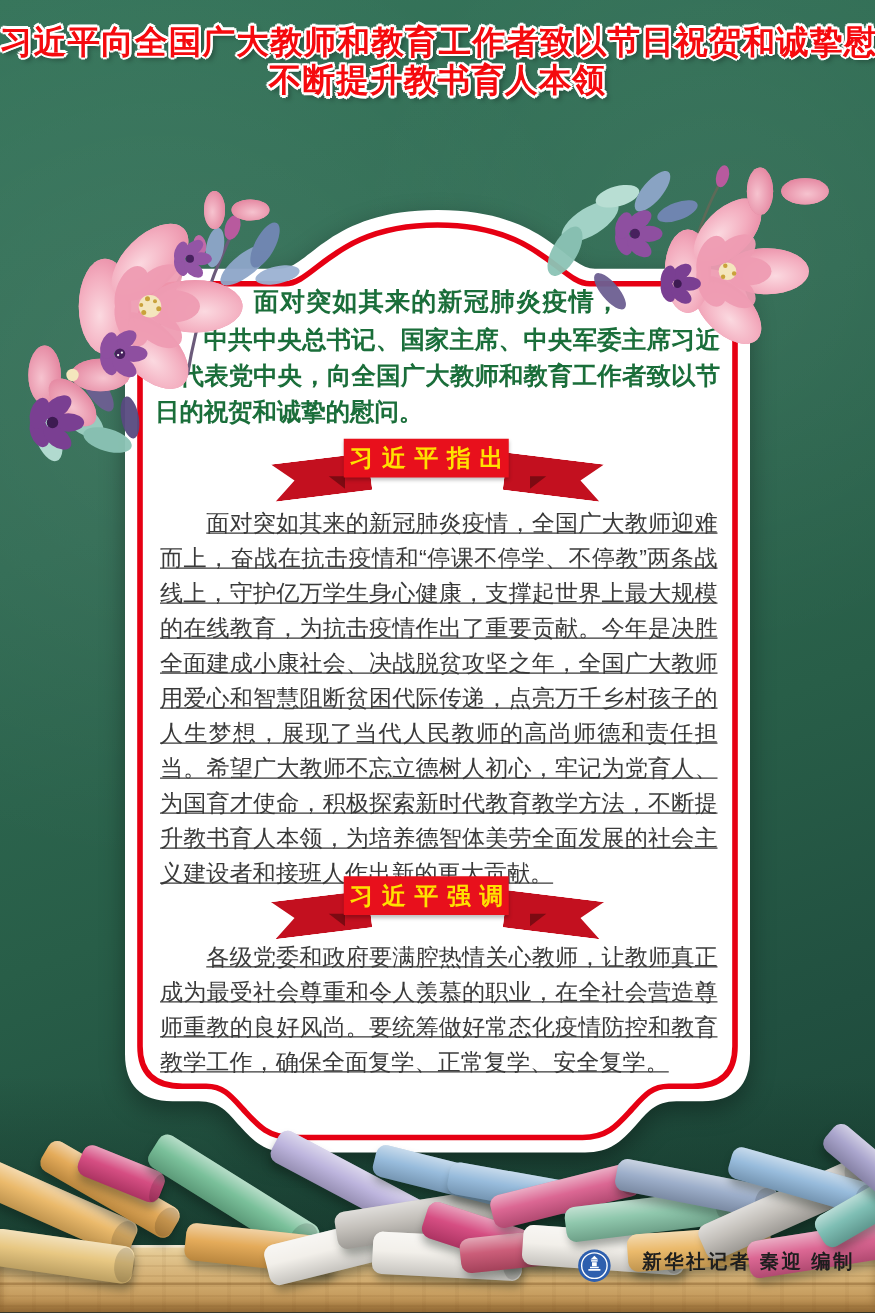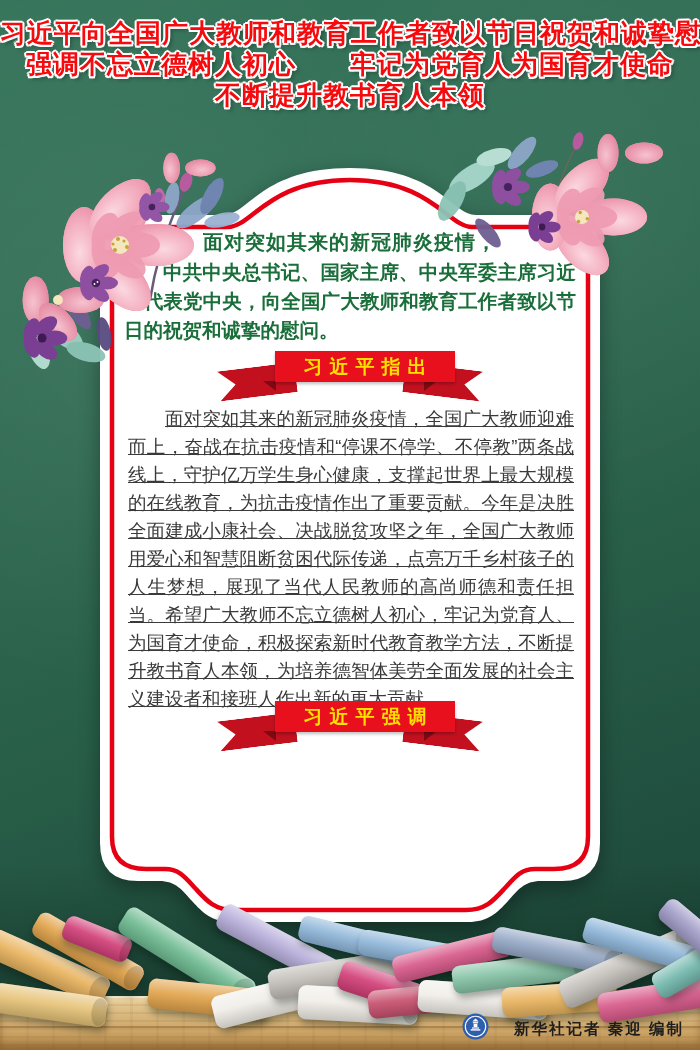--- a/index.html
+++ b/index.html
@@ -31,21 +31,21 @@
   
   .ribbon{position:absolute;left:230px;width:240px;height:50px;z-index:4;}
   .ribbon .tail{position:absolute;top:16px;width:78px;height:30px;background:#c3101f;}
   .ribbon .tail.left{left:-12px;transform:rotate(-7deg);transform-origin:100% 50%;
     clip-path:polygon(0 0,100% 0,100% 100%,0 100%,22% 50%);}
   .ribbon .tail.right{right:-12px;transform:rotate(7deg);transform-origin:0 50%;
     clip-path:polygon(0 0,100% 0,78% 50%,100% 100%,0 100%);}
   .ribbon .fold{position:absolute;top:35px;width:0;height:0;border-top:10px solid #7d0a12;}
   .ribbon .fold.left{left:33px;border-left:13px solid transparent;}
   .ribbon .fold.right{right:33px;border-right:13px solid transparent;}
-  .ribbon .band{position:absolute;left:45px;top:5px;width:180px;height:31px;background:#e8101c;
+  .ribbon .band{position:absolute;left:45px;top:5px;width:132px;height:31px;background:#e8101c;
     display:flex;align-items:center;justify-content:center;box-shadow:0 2px 3px rgba(0,0,0,.25);}
   .ribbon .band span{color:#ffe100;font-size:19px;font-weight:bold;letter-spacing:7px;margin-right:-7px;white-space:nowrap;}
   
   .para{position:absolute;left:128px;width:446px;z-index:4;color:#3a3a3a;
     font-size:18.5px;line-height:28px;text-align:justify;text-indent:2em;text-decoration:underline;}
   .para1{top:405px;}
   .para2{top:752px;}
   
   .flowers{position:absolute;left:0;top:0;z-index:5;pointer-events:none;}
   
@@ -58,31 +58,30 @@
       linear-gradient(180deg,#eed9ab 0,#e2c68f 8px,#d8b67c 20px,#cfa96c 32px,#c49a5c 42px,#b08448 54px);
     box-shadow:inset 0 2px 0 rgba(255,255,255,.55), inset 0 -6px 8px rgba(90,55,15,.35);}
   .tray .seam{position:absolute;left:0;top:30px;width:100%;height:2px;background:rgba(105,65,20,.35);}
   .chalk-layer{position:absolute;left:0;top:0;width:700px;height:1050px;z-index:7;pointer-events:none;}
   .chalk{position:absolute;border-radius:8px;box-shadow:2px 5px 7px rgba(10,20,15,.35);}
   .chalk i{position:absolute;inset:0;border-radius:8px;display:block;
     background:linear-gradient(180deg,rgba(255,255,255,.5),rgba(255,255,255,.08) 45%,rgba(0,0,0,.18));}
   .chalk em{position:absolute;right:-1px;top:4%;width:14%;height:92%;border-radius:50%;
     background:rgba(0,0,0,.14);display:block;}
   
-  .credit{position:absolute;right:16px;bottom:10px;z-index:8;display:flex;align-items:flex-end;gap:25px;}
+  .credit{position:absolute;right:16px;bottom:24px;z-index:8;display:flex;align-items:flex-start;gap:25px;}
   .credit .text{color:#1e1e1e;font-size:15.5px;font-weight:bold;letter-spacing:2px;white-space:nowrap;}
 </style>
 </head>
 <body>
 
 <div class="poster">
 
   <div class="title">
     <div class="title-line">习近平向全国广大教师和教育工作者致以节日祝贺和诚挚慰问</div>
-    <div class="title-line">强调不忘立德树人初心　　牢记为党育人为国育才使命</div>
     <div class="title-line">不断提升教书育人本领</div>
   </div>
 
   <div class="board-shade"></div>
 
   <svg class="card-svg" width="700" height="1050" viewBox="0 0 700 1050" aria-hidden="true">
     <path class="card-shape" d="
       M 138 215 L 224 215
       C 248 215 262 168 350 168
       C 438 168 452 215 476 215
@@ -128,20 +127,21 @@
   <div class="ribbon" style="top:696px;text-align:center;">
     <div class="tail left"></div>
     <div class="tail right"></div>
     <div class="fold left"></div>
     <div class="fold right"></div>
     <div class="band">
       <span>习近平强调</span>
     </div>
   </div>
 
+  <div class="para para2">各级党委和政府要满腔热情关心教师，让教师真正成为最受社会尊重和令人羡慕的职业，在全社会营造尊师重教的良好风尚。要统筹做好常态化疫情防控和教育教学工作，确保全面复学、正常复学、安全复学。</div>
 
   <svg class="flowers" width="700" height="1050" viewBox="0 0 700 1050" aria-hidden="true">
     <defs>
       <radialGradient id="pk" cx="40%" cy="40%" r="70%">
         <stop offset="0%" stop-color="#fbd9e0"></stop>
           <stop offset="60%" stop-color="#f3acbe"></stop>
           <stop offset="100%" stop-color="#e98ba5"></stop>
       </radialGradient>
       <radialGradient id="pk2" cx="45%" cy="40%" r="70%">
         <stop offset="0%" stop-color="#f6c3cf"></stop>

